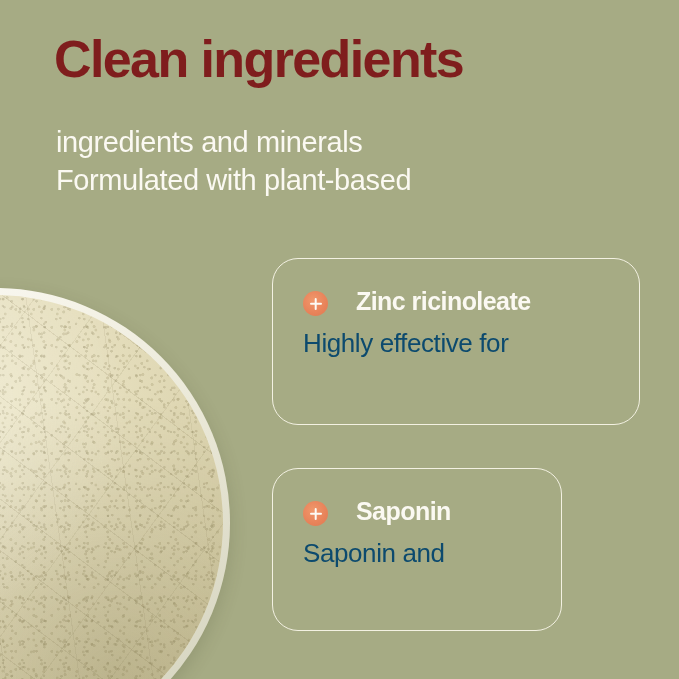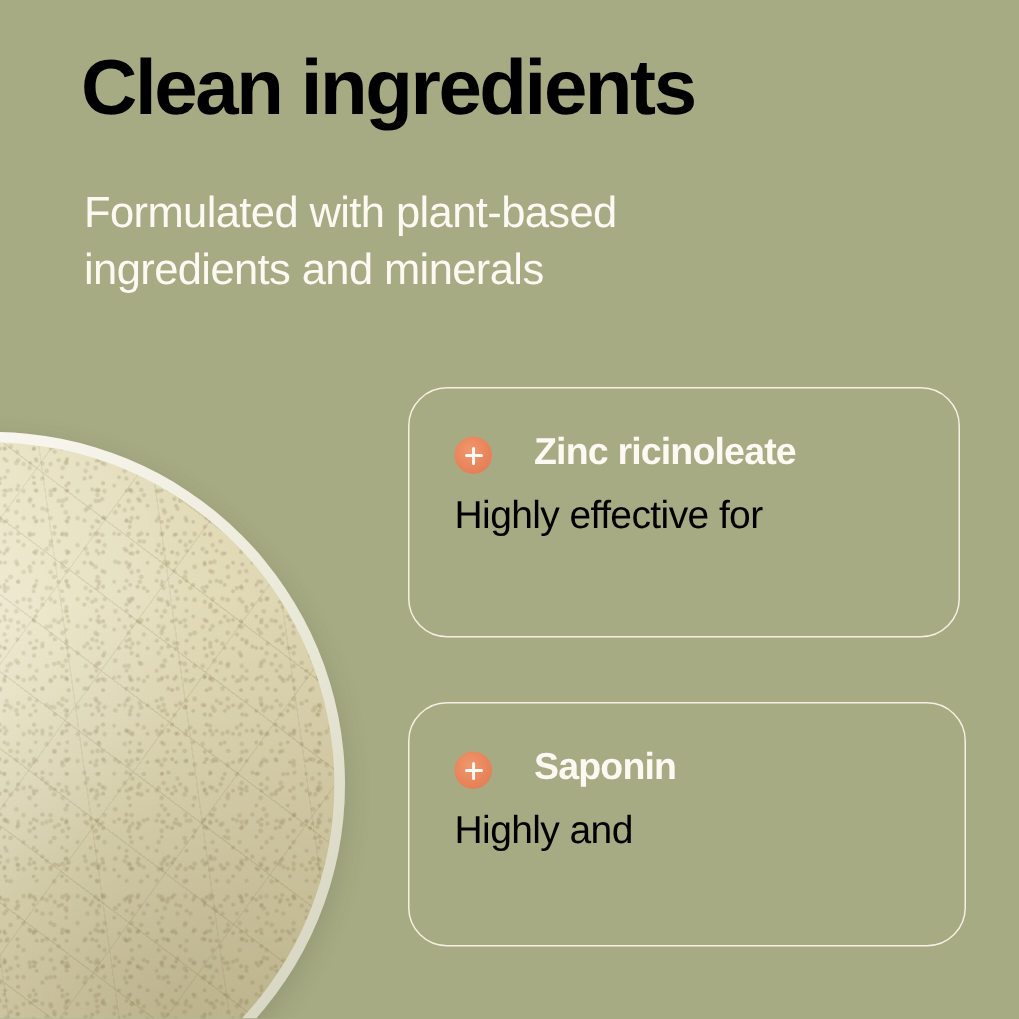--- a/index.html
+++ b/index.html
@@ -24,21 +24,21 @@
 
   
   .page-title {
     position:absolute;
     left:54px; top:32px;
     width:580px;
     font-size:52px;
     font-weight:700;
     letter-spacing:-1.6px;
     line-height:1.05;
-    color:#000000;
+    color:#7f1d1d;
   }
 
   .page-subtitle {
     position:absolute;
     left:56px; top:124px;
     width:470px;
     font-size:29px;
     font-weight:400;
     line-height:1.30;
     letter-spacing:-0.4px;
@@ -124,21 +124,21 @@
       radial-gradient(circle at 76% 84%, rgba(120,112,72,0.30) 0%, rgba(120,112,72,0) 55%);
   }
 
   
   .card {
     position:absolute;
     border:1.6px solid #f3f1e2;
     border-radius:26px;
   }
   #card-0 { left:272px; top:258px;  width:368px; height:167px; }
-  #card-1 { left:272px; top:468px;  width:372px; height:163px; }
+  #card-1 { left:272px; top:468px;  width:290px; height:163px; }
 
   .card-head {
     position:absolute;
     left:30px; top:28px;
     display:flex;
     align-items:flex-end;
     gap:28px;
   }
   .plus-badge {
     flex:0 0 auto;
@@ -172,21 +172,21 @@
     white-space:nowrap;
   }
   .card-body {
     position:absolute;
     left:30px; top:68px;
     right:14px;
     font-size:26px;
     font-weight:400;
     line-height:1.24;
     letter-spacing:-0.4px;
-    color:#000000;
+    color:#0c4a6e;
   }
   .card-body .body-line { display:block; white-space:nowrap; }
 </style>
 </head>
 <body>
 
 <div class="stage">
 
   <div class="dish-wrap">
     <div class="dish-rim">
@@ -194,37 +194,37 @@
         <div class="grain"></div>
         <div class="cracks"></div>
         <div class="powder-shade"></div>
       </div>
     </div>
   </div>
 
   <h1 class="page-title">Clean ingredients</h1>
 
   <p class="page-subtitle">
+    <span class="sub-line">ingredients and minerals</span>
     <span class="sub-line">Formulated with plant-based</span>
-    <span class="sub-line">ingredients and minerals</span>
   </p>
 
   <div class="card" id="card-0">
     <div class="card-head">
       <span class="plus-badge"></span>
       <span class="card-title">Zinc ricinoleate</span>
     </div>
     <div class="card-body">
       <span class="body-line">Highly effective for</span>
     </div>
   </div>
 
   <div class="card" id="card-1">
     <div class="card-head">
       <span class="plus-badge"></span>
       <span class="card-title">Saponin</span>
     </div>
     <div class="card-body">
-      <span class="body-line">Highly and</span>
+      <span class="body-line">Saponin and</span>
     </div>
   </div>
 
 </div>
 
 </body></html>

